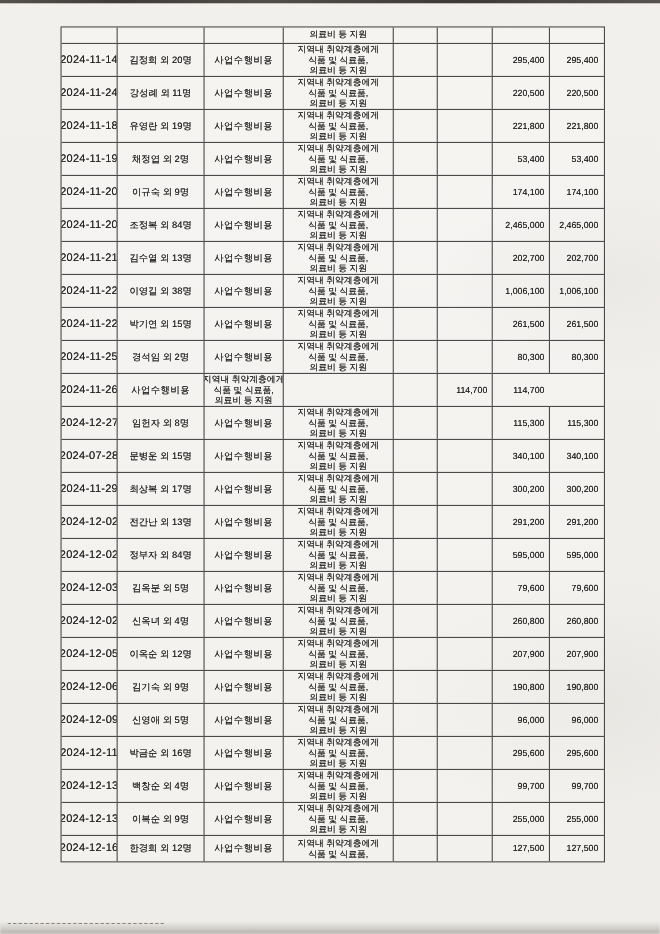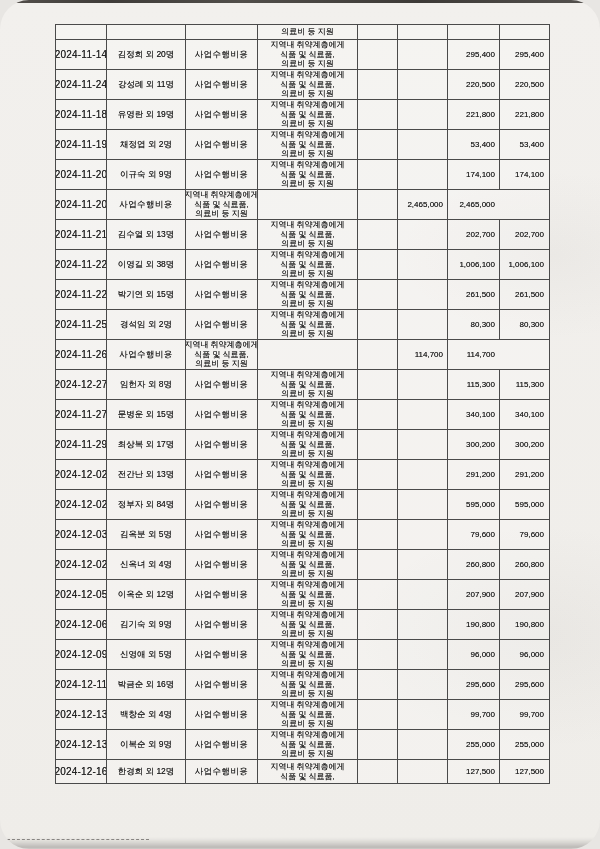--- a/index.html
+++ b/index.html
@@ -8,21 +8,20 @@
     --bd:#4a4a4a;
   }
   html,body{margin:0;padding:0;}
   body{width:600px;height:849px;background:#e8e6e3;font-family:"Liberation Sans",sans-serif;}
   .page{
     position:relative;width:600px;height:849px;overflow:hidden;
     background:
       radial-gradient(220px 120px at 92% 30%, rgba(120,115,110,0.05), transparent 70%),
       radial-gradient(260px 160px at 90% 75%, rgba(120,115,110,0.06), transparent 70%),
       linear-gradient(#f2f0ed,#efede9);
-    border-radius: 29px;
   }
   
   .scan-top{
     position:absolute;left:0;top:0;width:600px;height:3px;
     background:linear-gradient(90deg,#55514d 0%,#3f3c39 18%,#514e4a 40%,#3d3a37 70%,#565350 100%);
     filter:blur(0.6px);
   }
   
   .ledger{
     position:absolute;left:55px;top:24px;width:495px;
@@ -155,20 +154,21 @@
             <div>의료비 등 지원</div>
           </div>
     <div class="cell"></div>
     <div class="cell"></div>
     <div class="cell c-amt">174,100</div>
     <div class="cell c-amt">174,100</div>
   </div>
 
   <div class="row">
     <div class="cell c-date">2024-11-20</div>
+    <div class="cell c-name">조정복 외 84명</div>
     <div class="cell c-type">사업수행비용</div>
     <div class="cell c-desc">
             <div>지역내 취약계층에게</div>
             <div>식품 및 식료품,</div>
             <div>의료비 등 지원</div>
           </div>
     <div class="cell"></div>
     <div class="cell"></div>
     <div class="cell c-amt">2,465,000</div>
     <div class="cell c-amt">2,465,000</div>
@@ -257,21 +257,21 @@
             <div>식품 및 식료품,</div>
             <div>의료비 등 지원</div>
           </div>
     <div class="cell"></div>
     <div class="cell"></div>
     <div class="cell c-amt">115,300</div>
     <div class="cell c-amt">115,300</div>
   </div>
 
   <div class="row">
-    <div class="cell c-date">2024-11-27</div>
+    <div class="cell c-date">2024-07-28</div>
     <div class="cell c-name">문병운 외 15명</div>
     <div class="cell c-type">사업수행비용</div>
     <div class="cell c-desc">
             <div>지역내 취약계층에게</div>
             <div>식품 및 식료품,</div>
             <div>의료비 등 지원</div>
           </div>
     <div class="cell"></div>
     <div class="cell"></div>
     <div class="cell c-amt">340,100</div>

